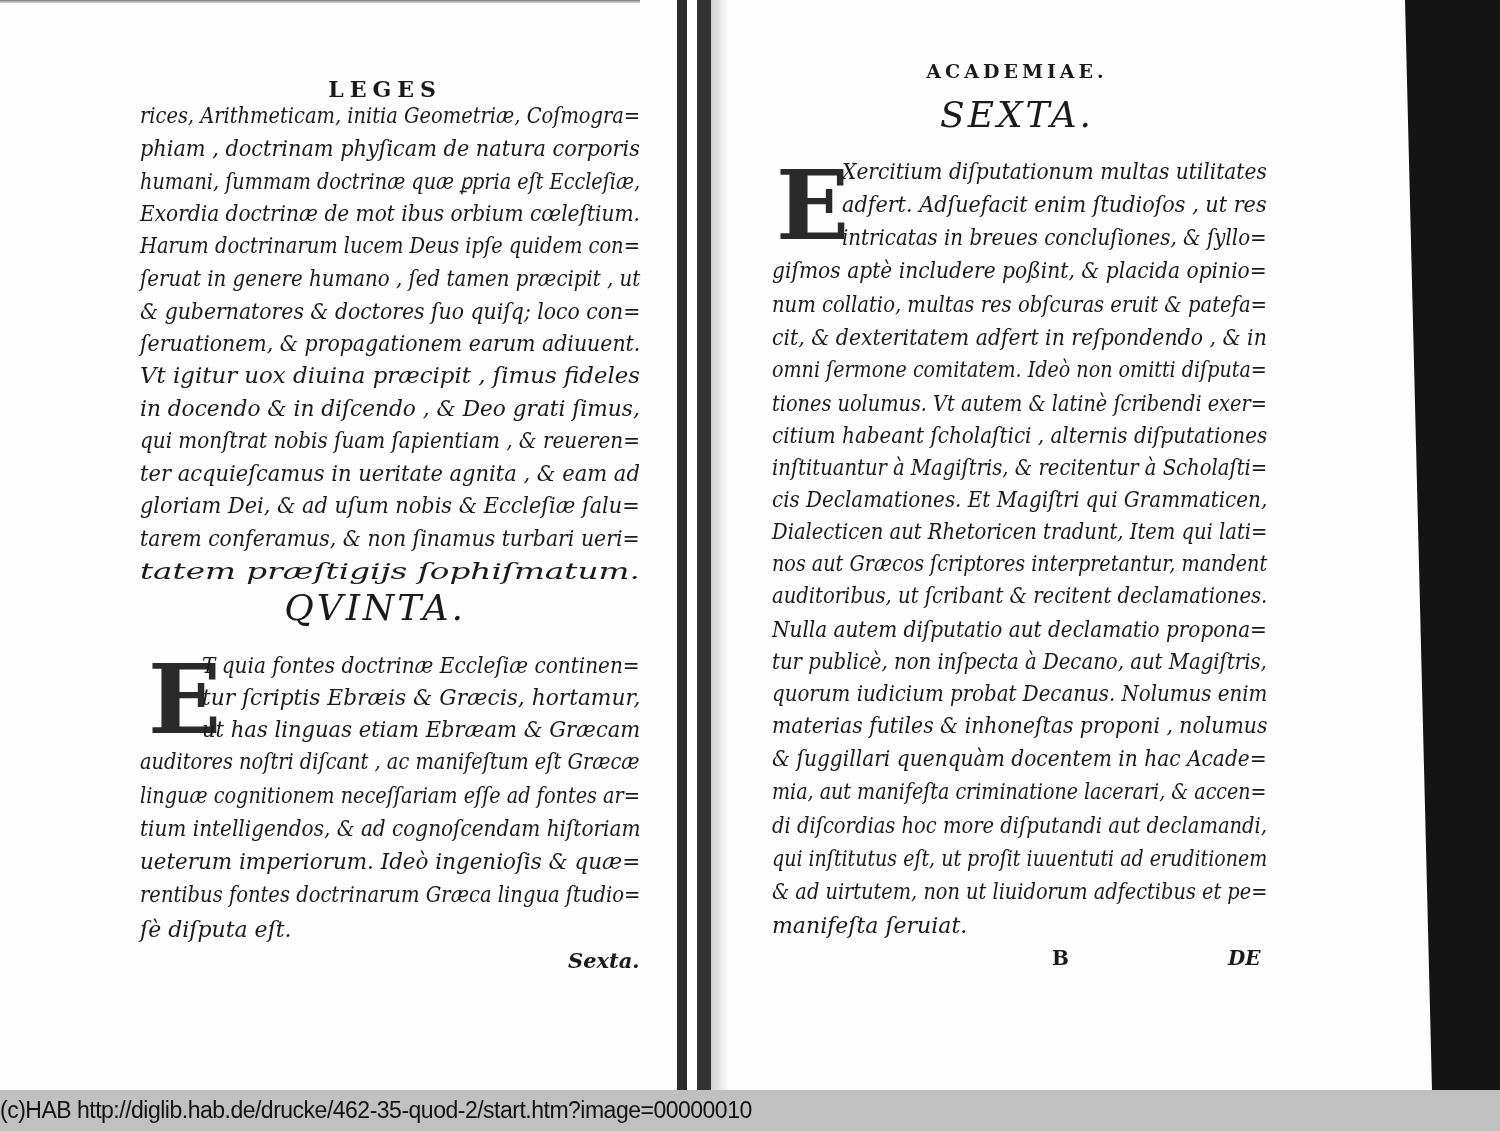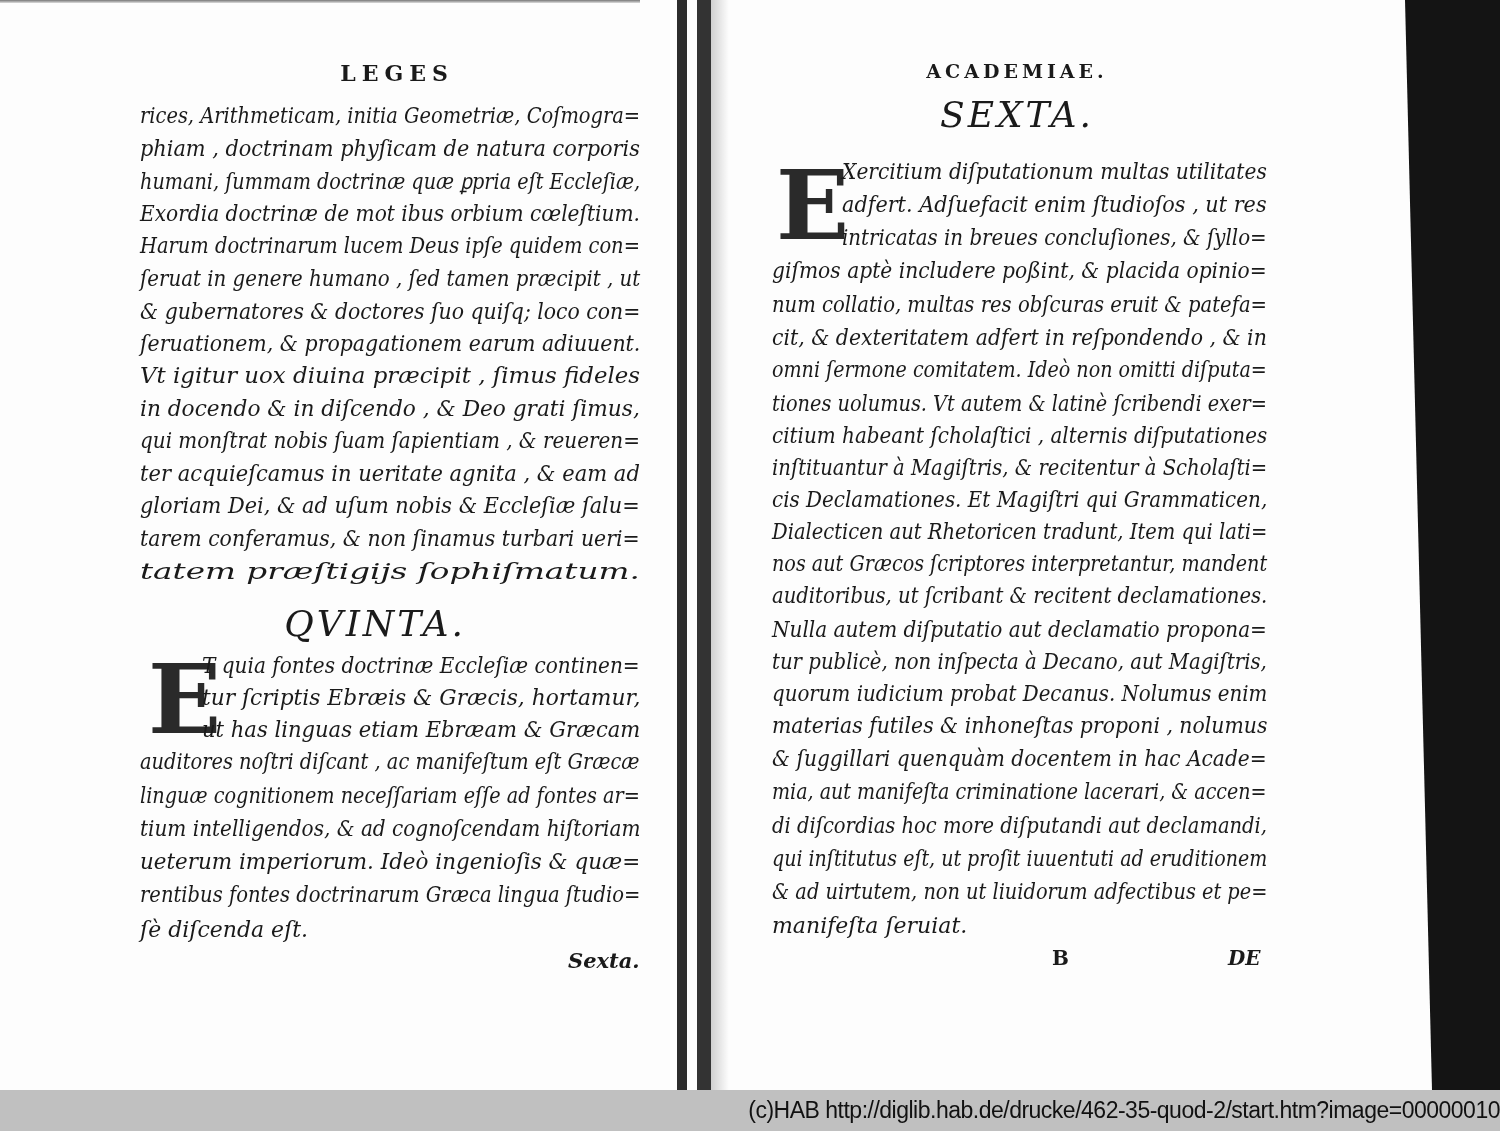--- a/index.html
+++ b/index.html
@@ -11,33 +11,33 @@
   .spine-b{position:absolute;left:697px;top:0;width:14px;height:1090px;background:#333;}
   .spine-shade{position:absolute;left:711px;top:0;width:18px;height:1090px;
        background:linear-gradient(90deg,rgba(0,0,0,.18),rgba(0,0,0,0));}
   .dark-edge{position:absolute;left:0;top:0;width:1500px;height:1090px;background:#141414;
        clip-path:polygon(1405px 0,1500px 0,1500px 1090px,1432px 1090px);}
 
   .page{position:absolute;top:0;}
   .left-page{left:140px;width:500px;}
   .right-page{left:772px;width:495px;}
   .running-head{position:absolute;top:60px;font-weight:bold;letter-spacing:6px;font-size:22px;text-align:center;}
-  .left-page .running-head{left:182px;width:150px;}
+  .left-page .running-head{left:170px;width:150px;margin-top:16px;}
   .right-page .running-head{left:140px;width:210px;letter-spacing:4px;font-size:19px;}
 
   .section-title{position:absolute;font-style:italic;font-size:36px;letter-spacing:3px;text-align:center;}
   .text-line{position:absolute;left:0;white-space:nowrap;font-style:italic;font-size:22px;line-height:32px;
        transform-origin:left center;}
   .drop-cap{position:absolute;font-size:96px;line-height:80px;font-weight:bold;color:#2a2a2a;
        font-family:"DejaVu Serif",serif;}
   .catchword{position:absolute;font-style:italic;font-weight:bold;font-size:21px;}
   .signature{position:absolute;font-weight:bold;font-size:20px;}
 
   .footer{position:absolute;left:0;top:1090px;width:1500px;height:41px;background:#c0c0c0;
-       display:flex;align-items:center;justify-content:flex-end;}
+       display:flex;align-items:center;justify-content:flex-start;}
   .footer span{font-family:"Liberation Sans",sans-serif;font-size:23px;color:#111;letter-spacing:-0.5px;}
 </style>
 </head>
 <body>
 
 <div class="scan">
   <div class="top-edge"></div>
 
   <div class="page left-page">
     <div class="running-head">LEGES</div>
@@ -53,33 +53,33 @@
       <div class="text-line" style="top: 328px; transform: scaleX(0.931099);">ſeruationem, &amp; propagationem earum adiuuent.</div>
       <div class="text-line" style="top: 360px; transform: scaleX(1.0395);">Vt igitur uox diuina præcipit , ſimus fideles</div>
       <div class="text-line" style="top: 393px; transform: scaleX(0.984252);">in docendo &amp; in diſcendo , &amp; Deo grati ſimus,</div>
       <div class="text-line" style="top: 425px; transform: scaleX(0.907441);">qui monſtrat nobis ſuam ſapientiam , &amp; reueren=</div>
       <div class="text-line" style="top: 458px; transform: scaleX(0.956023);">ter acquieſcamus in ueritate agnita , &amp; eam ad</div>
       <div class="text-line" style="top: 490px; transform: scaleX(0.94697);">gloriam Dei, &amp; ad uſum nobis &amp; Eccleſiæ ſalu=</div>
       <div class="text-line" style="top: 523px; transform: scaleX(0.929368);">tarem conferamus, &amp; non ſinamus turbari ueri=</div>
       <div class="text-line" style="top: 556px; transform: scaleX(1.48368);">tatem præſtigijs ſophiſmatum.</div>
     </div>
 
-    <div class="section-title" style="top:603px;left:120px;width:230px;">QVINTA.</div>
+    <div class="section-title" style="top:587px;left:120px;width:230px;">QVINTA.</div>
 
     <div class="drop-cap" style="top:660px;left:8px;">E</div>
     <div>
       <div class="text-line" style="top: 650px; left: 62px; transform: scaleX(0.9125);">T quia fontes doctrinæ Eccleſiæ continen=</div>
       <div class="text-line" style="top: 682px; left: 62px; transform: scaleX(0.988713);">tur ſcriptis Ebræis &amp; Græcis, hortamur,</div>
       <div class="text-line" style="top: 714px; left: 62px; transform: scaleX(0.958425);">ut has linguas etiam Ebræam &amp; Græcam</div>
       <div class="text-line" style="top: 746px; transform: scaleX(0.881834);">auditores noſtri diſcant , ac manifeſtum eſt Græcæ</div>
       <div class="text-line" style="top: 780px; transform: scaleX(0.875657);">linguæ cognitionem neceſſariam eſſe ad fontes ar=</div>
       <div class="text-line" style="top: 813px; transform: scaleX(0.910747);">tium intelligendos, &amp; ad cognoſcendam hiſtoriam</div>
       <div class="text-line" style="top: 846px; transform: scaleX(0.974659);">ueterum imperiorum. Ideò ingenioſis &amp; quæ=</div>
       <div class="text-line" style="top: 879px; transform: scaleX(0.888099);">rentibus fontes doctrinarum Græca lingua ſtudio=</div>
-      <div class="text-line" style="top:914px">ſè diſcenda eſt.</div>
+      <div class="text-line" style="top:914px">ſè diſputa eſt.</div>
     </div>
 
     <div class="catchword" style="top:948px;left:428px;">Sexta.</div>
   </div>
 
   <div class="spine-a"></div>
   <div class="spine-b"></div>
   <div class="spine-shade"></div>
 
   <div class="page right-page">

